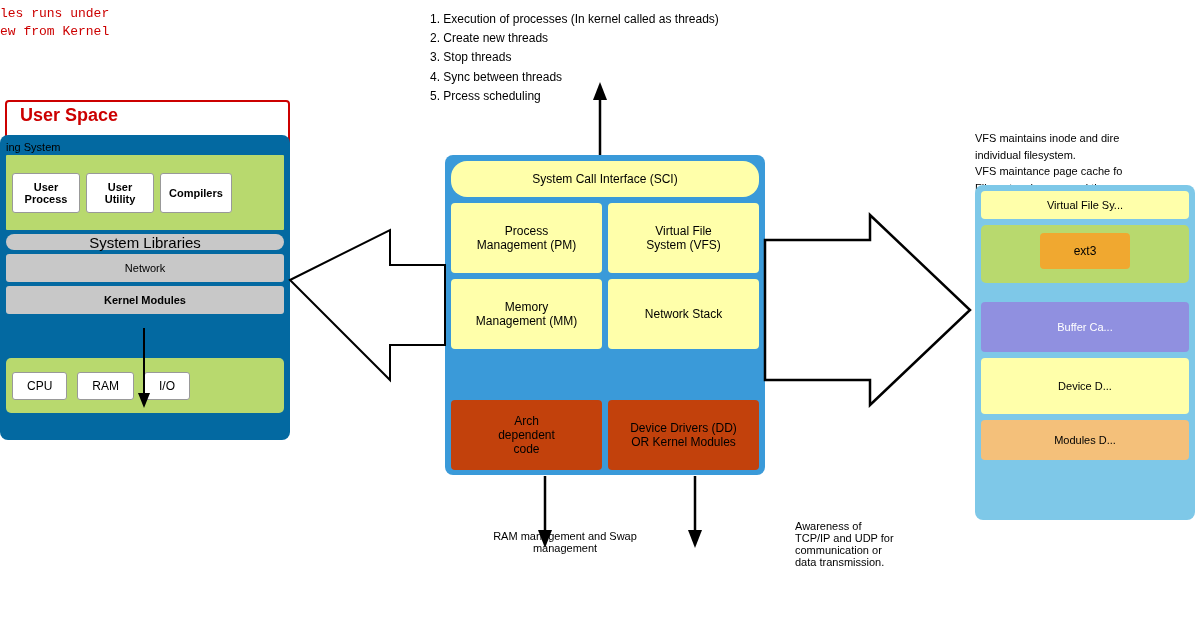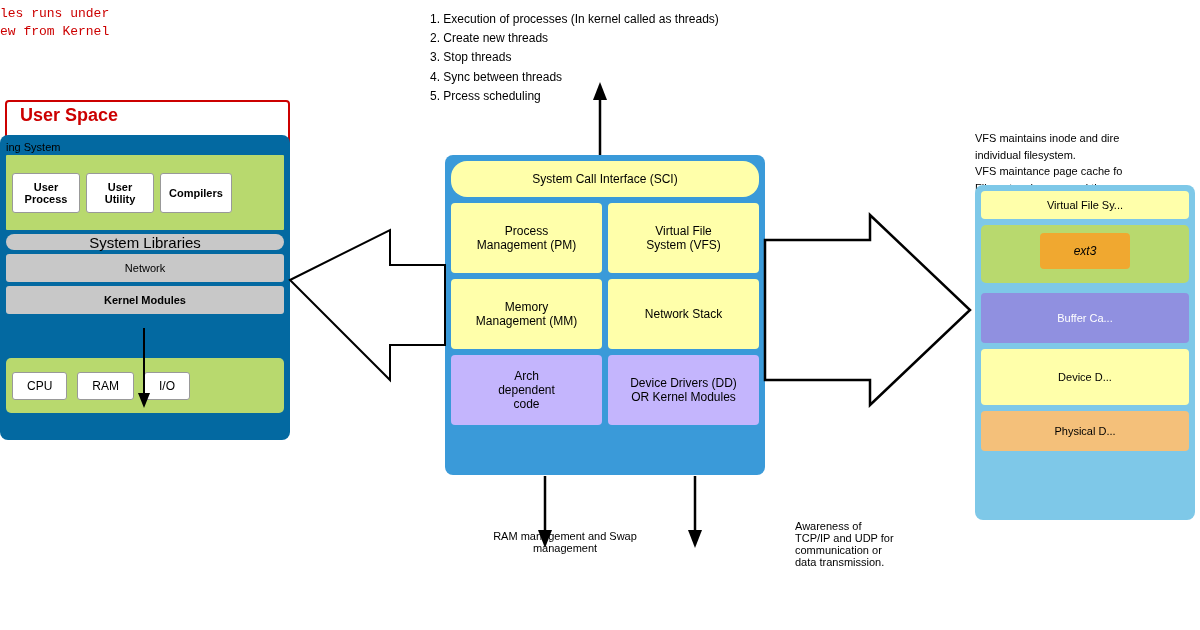--- a/index.html
+++ b/index.html
@@ -229,29 +229,30 @@
       font-size: 12px;
       padding: 8px;
       min-height: 70px;
     }
 
     
     
 
     .kernel-cell-green {
       flex: 1;
-      background: #c4b5fd;
+      background: #c2410c;
       border-radius: 4px;
       display: flex;
       align-items: center;
       justify-content: center;
       text-align: center;
       font-size: 12px;
       padding: 8px;
       min-height: 70px;
+      margin-top: 45px;
     }
 
     
     .right-section {
       position: absolute;
       top: 185px;
       left: 975px;
       width: 230px;
     }
 
@@ -424,26 +425,26 @@
     <div class="kernel-row">
       <div class="kernel-cell-green">Arch<br>dependent<br>code</div>
       <div class="kernel-cell-green">Device Drivers (DD)<br>OR Kernel Modules</div>
     </div>
   </div>
 </div>
 
 <div class="right-section">
   <div class="right-outer-box">
     <div class="vfs-bar">Virtual File Sy...</div>
-    <div style="background:#b8d96e; border-radius:5px; padding:8px; margin-bottom:10px;font-style:italic;">
+    <div style="background:#b8d96e; border-radius:5px; padding:8px; margin-bottom:19px;">
       <div class="ext3-box">ext3</div>
     </div>
     <div class="buffer-cache-box">Buffer Ca...</div>
     <div class="device-d-box">Device D...</div>
-    <div class="physical-box">Physical D...</div>
+    <div class="physical-box">Modules D...</div>
   </div>
 </div>
 
 <div class="bottom-text-ram">RAM management and Swap<br>management</div>
 <div class="bottom-text-awareness">Awareness of<br>TCP/IP and UDP for<br>communication or<br>data transmission.</div>
 
 <svg class="arrows-svg">
 
   <polygon points="290,280 390,230 390,265 445,265 445,345 390,345 390,380" fill="white" stroke="black" stroke-width="2"></polygon>
 

